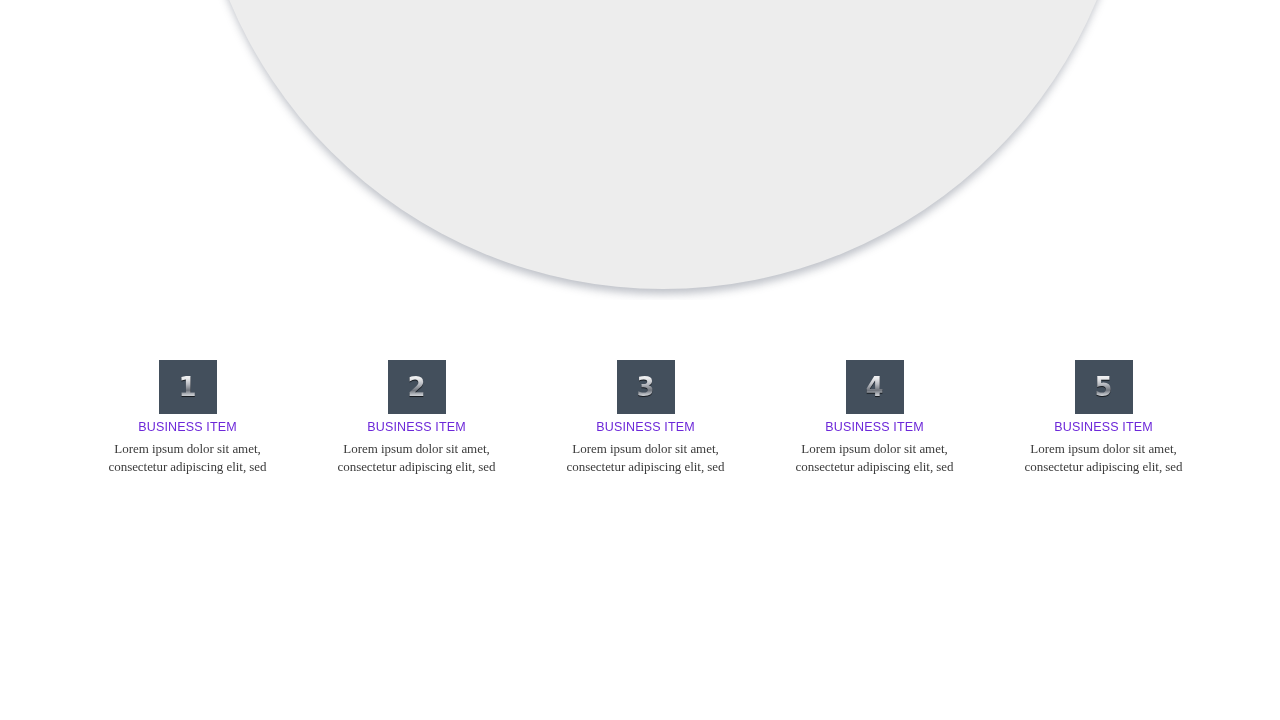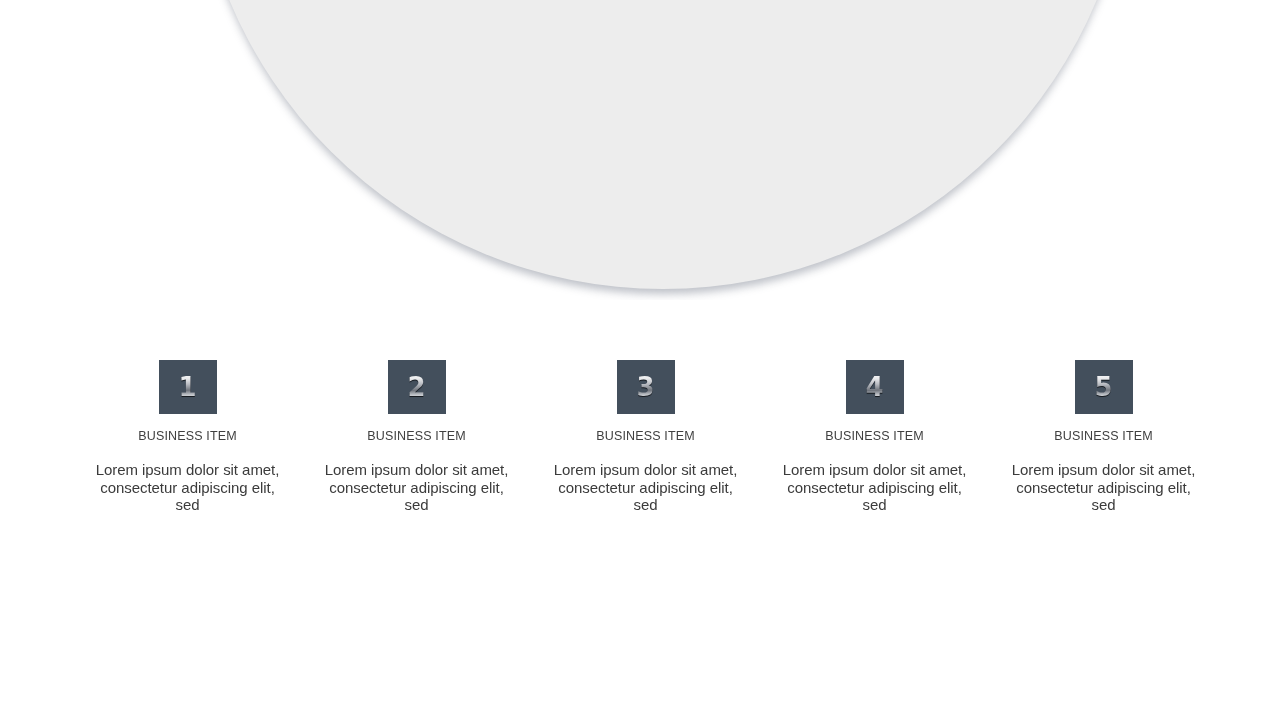--- a/index.html
+++ b/index.html
@@ -98,34 +98,34 @@
     background-clip: text;
     color: transparent;
     -webkit-text-fill-color: transparent;
     text-shadow: none;
     filter: drop-shadow(0.5px 1px 0.6px rgba(15, 19, 24, 0.85));
     transform: scaleY(1.04);
   }
 
   
   .item-title {
-    margin-top: 15px;
+    margin-top: 6px;
     font-family: "Liberation Sans", sans-serif;
     font-size: 12.5px;
     font-weight: 400;
     letter-spacing: 0.15px;
-    color: #404040;
+    color: #6d28d9;
     line-height: 14px;
     white-space: nowrap;
   }
   .item-body {
-    margin-top: 18px;
+    margin-top: 6px;
     width: 196px;
-    font-family: Liberation Sans, sans-serif;
-    font-size: 15px;
+    font-family: Liberation Serif, serif;
+    font-size: 13px;
     font-weight: 400;
     color: #3b3b3b;
     line-height: 17.6px;
     letter-spacing: -0.05px;
   }
 </style>
 </head>
 <body>
 
 <div id="slide">

